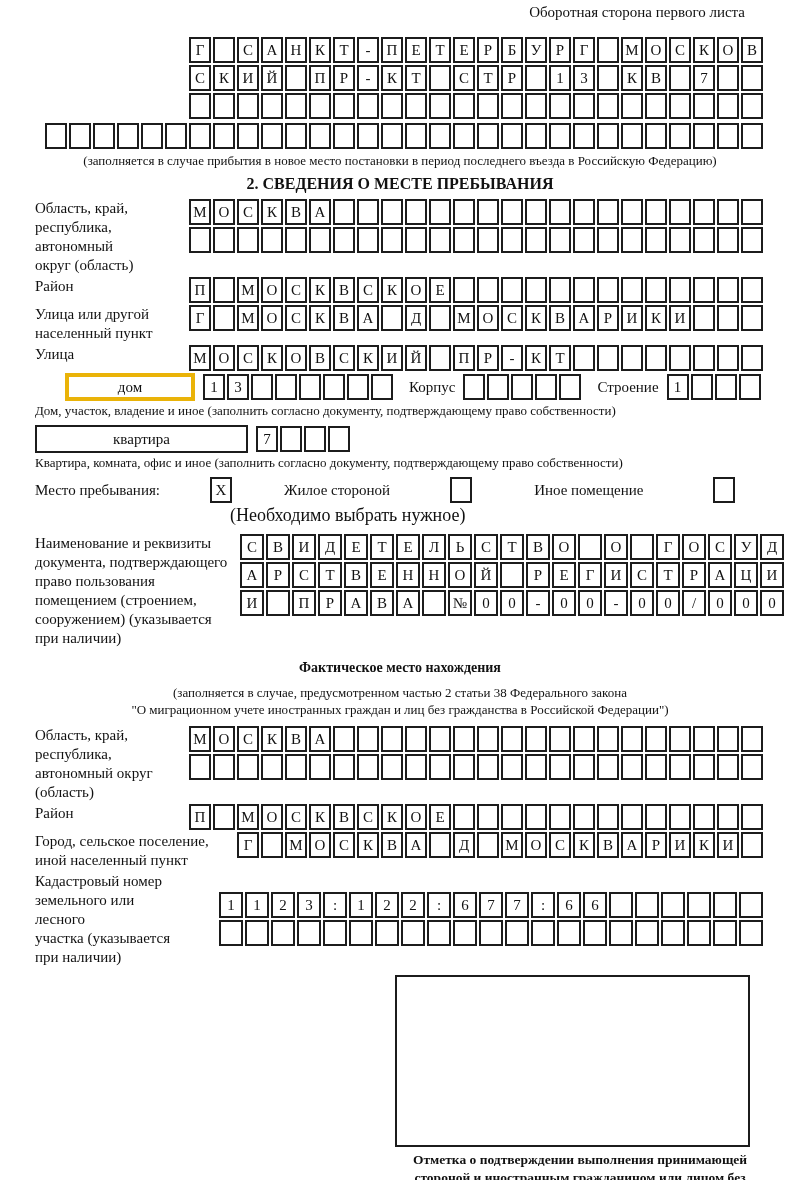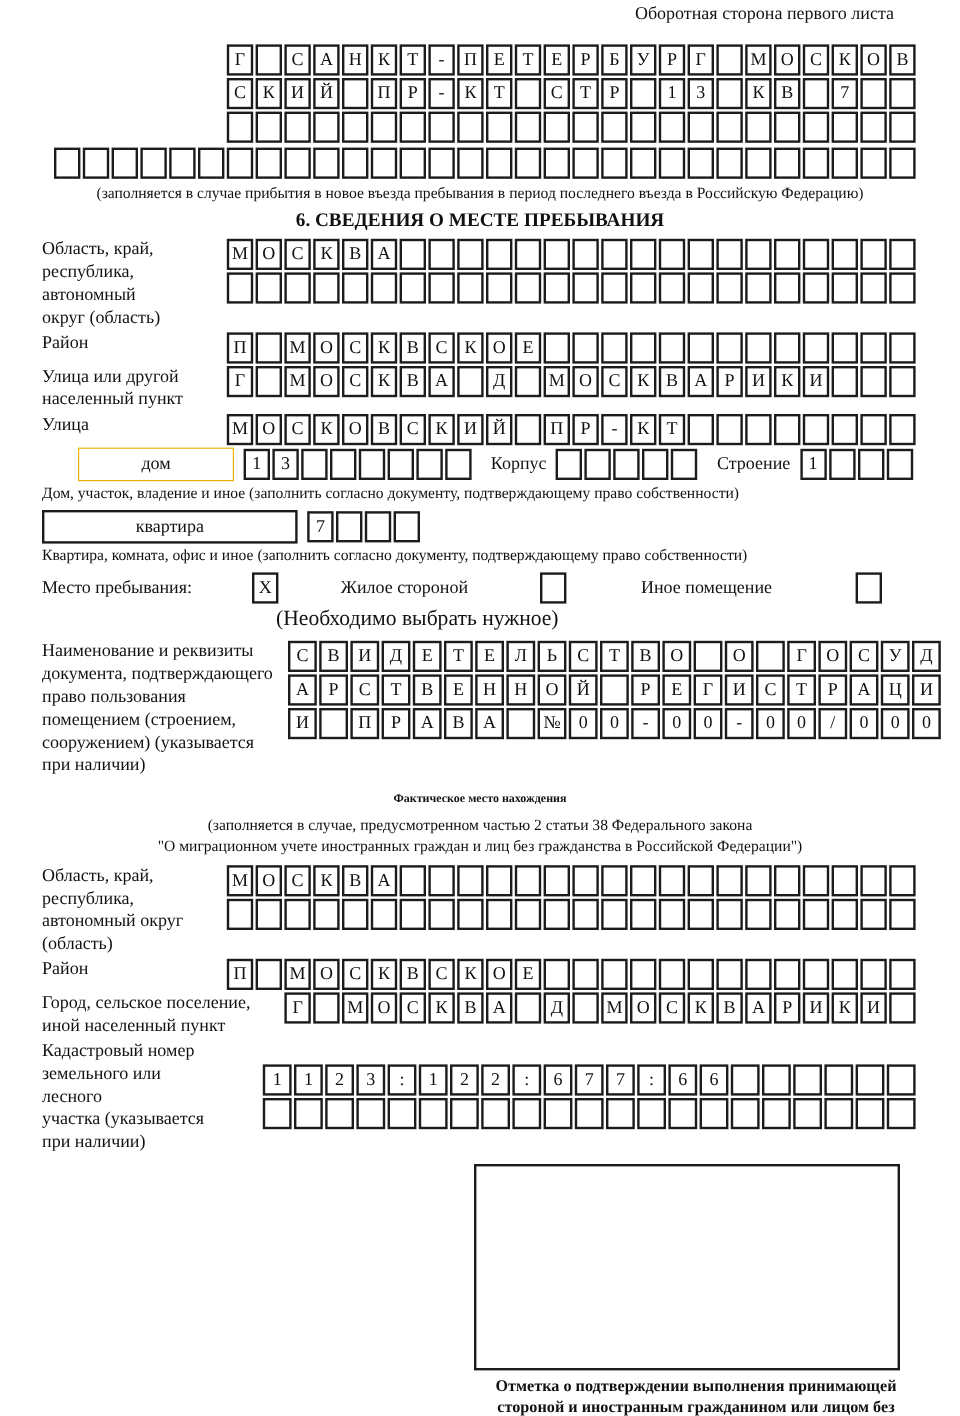--- a/index.html
+++ b/index.html
@@ -18,35 +18,35 @@
   .cell { flex:none; width:22px; height:26px; border:2px solid #1c1c1c; margin-right:2px;
           display:flex; align-items:center; justify-content:center;
           font-size:15px; line-height:1; background:#fff; }
   .cells.wide .cell { width:24px; }
 
   .caption { font-size:13px; line-height:16px; }
   .caption.center { text-align:center; margin:4px 0 2px; }
   .sec-title { text-align:center; font-size:16px; font-weight:bold; margin:6px 0 6px; }
 
   .dom-row { display:flex; align-items:center; padding-left:65px; margin-bottom:2px; }
-  .dom-box { width:130px; height:28px; border:1px solid #eab308; display:flex; align-items:center;
+  .dom-box { width:130px; height:28px; border:4px solid #eab308; display:flex; align-items:center;
              justify-content:center; font-size:15px; margin-right:8px; }
   .kv-row { display:flex; align-items:center; padding-left:35px; margin-bottom:2px; }
   .kv-box { width:213px; height:28px; border:2px solid #1c1c1c; display:flex; align-items:center;
             justify-content:center; font-size:15px; margin-right:8px; }
   .inline-label { font-size:15px; margin:0 8px 0 14px; flex:none; }
   .sub-caption { font-size:13px; padding-left:35px; margin-bottom:6px; }
 
   .mesto-row { display:flex; align-items:center; padding-left:35px; margin-top:4px;gap:20px; }
   .mesto-row .label-inline { font-size:15px; flex:none; }
   .gap10 { width:10px; flex:none; } .gap20 { width:20px; flex:none; }
   .gap30 { width:30px; flex:none; } .gap45 { width:45px; flex:none; }
   .hint { font-size:18px; padding-left:230px; margin:2px 0 8px; }
 
-  .fact-title { text-align:center; font-size:10px; font-weight:bold; margin:12px 0 8px; }
+  .fact-title { text-align:center; font-size:14px; font-weight:bold; margin:12px 0 8px; }
   .fact-caption { text-align:center; font-size:13px; line-height:17px; white-space:pre-line; margin-bottom:8px; }
 
   .kad-row .colcells { margin-top:20px; }
 
   .bottom-wrap { margin-left:395px; margin-top:8px; }
   .stamp-box { width:355px; height:172px; border:2px solid #1c1c1c; background:#fff; }
   .bottom-caption { margin-left:355px; width:450px; margin-top:4px; text-align:center;
                     font-size:13.5px; font-weight:bold; line-height:18px; white-space:pre-line; }
   .lbl-doc { width:205px; }
   .lbl-std { width:150px; }
@@ -167,23 +167,23 @@
         <div class="cell"></div>
         <div class="cell"></div>
         <div class="cell"></div>
         <div class="cell"></div>
         <div class="cell"></div>
         <div class="cell"></div>
         <div class="cell"></div>
         <div class="cell"></div>
       </div>
   </div>
-  <div class="caption center">(заполняется в случае прибытия в новое въезда пребывания в период последнего въезда в Российскую Федерацию)</div>
-
-  <div class="sec-title">6. СВЕДЕНИЯ О МЕСТЕ ПРЕБЫВАНИЯ</div>
+  <div class="caption center">(заполняется в случае прибытия в новое место постановки в период последнего въезда в Российскую Федерацию)</div>
+
+  <div class="sec-title">2. СВЕДЕНИЯ О МЕСТЕ ПРЕБЫВАНИЯ</div>
 
   <div class="row">
     <div class="label lbl-std">Область, край,
 республика,
 автономный
 округ (область)</div>
     <div class="colcells">
       <div class="cells">
           <div class="cell">М</div>
           <div class="cell">О</div>

